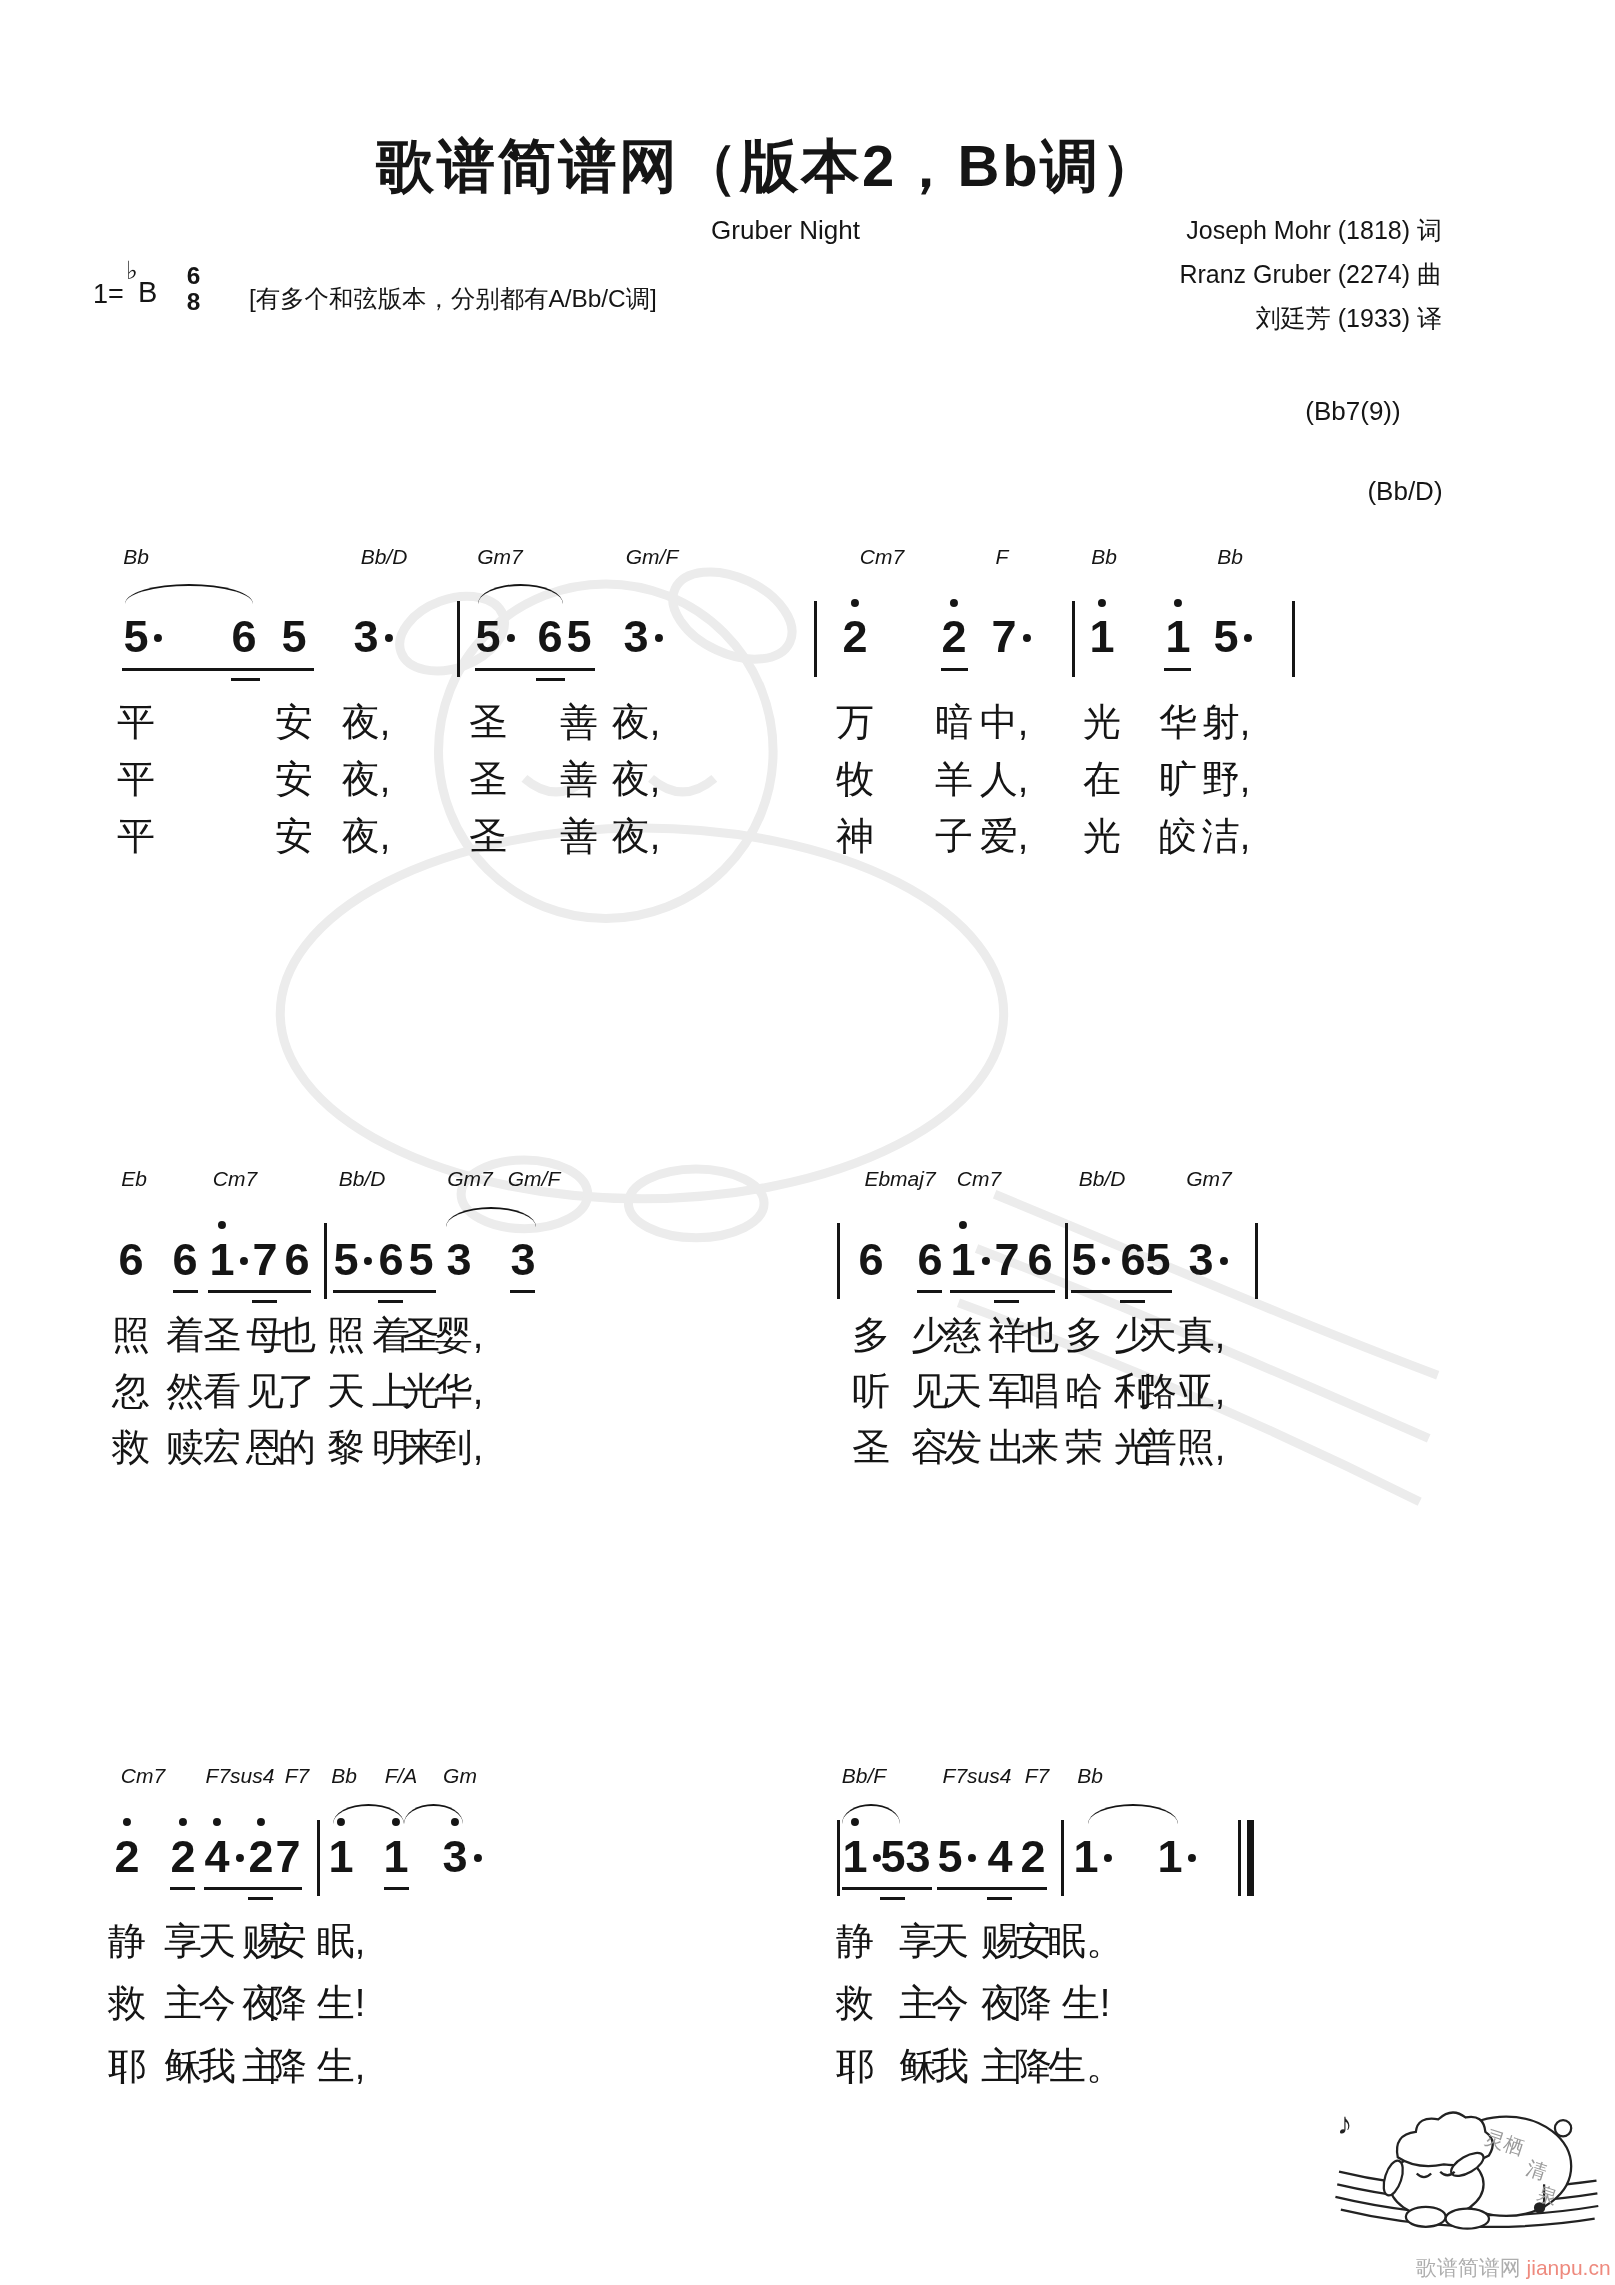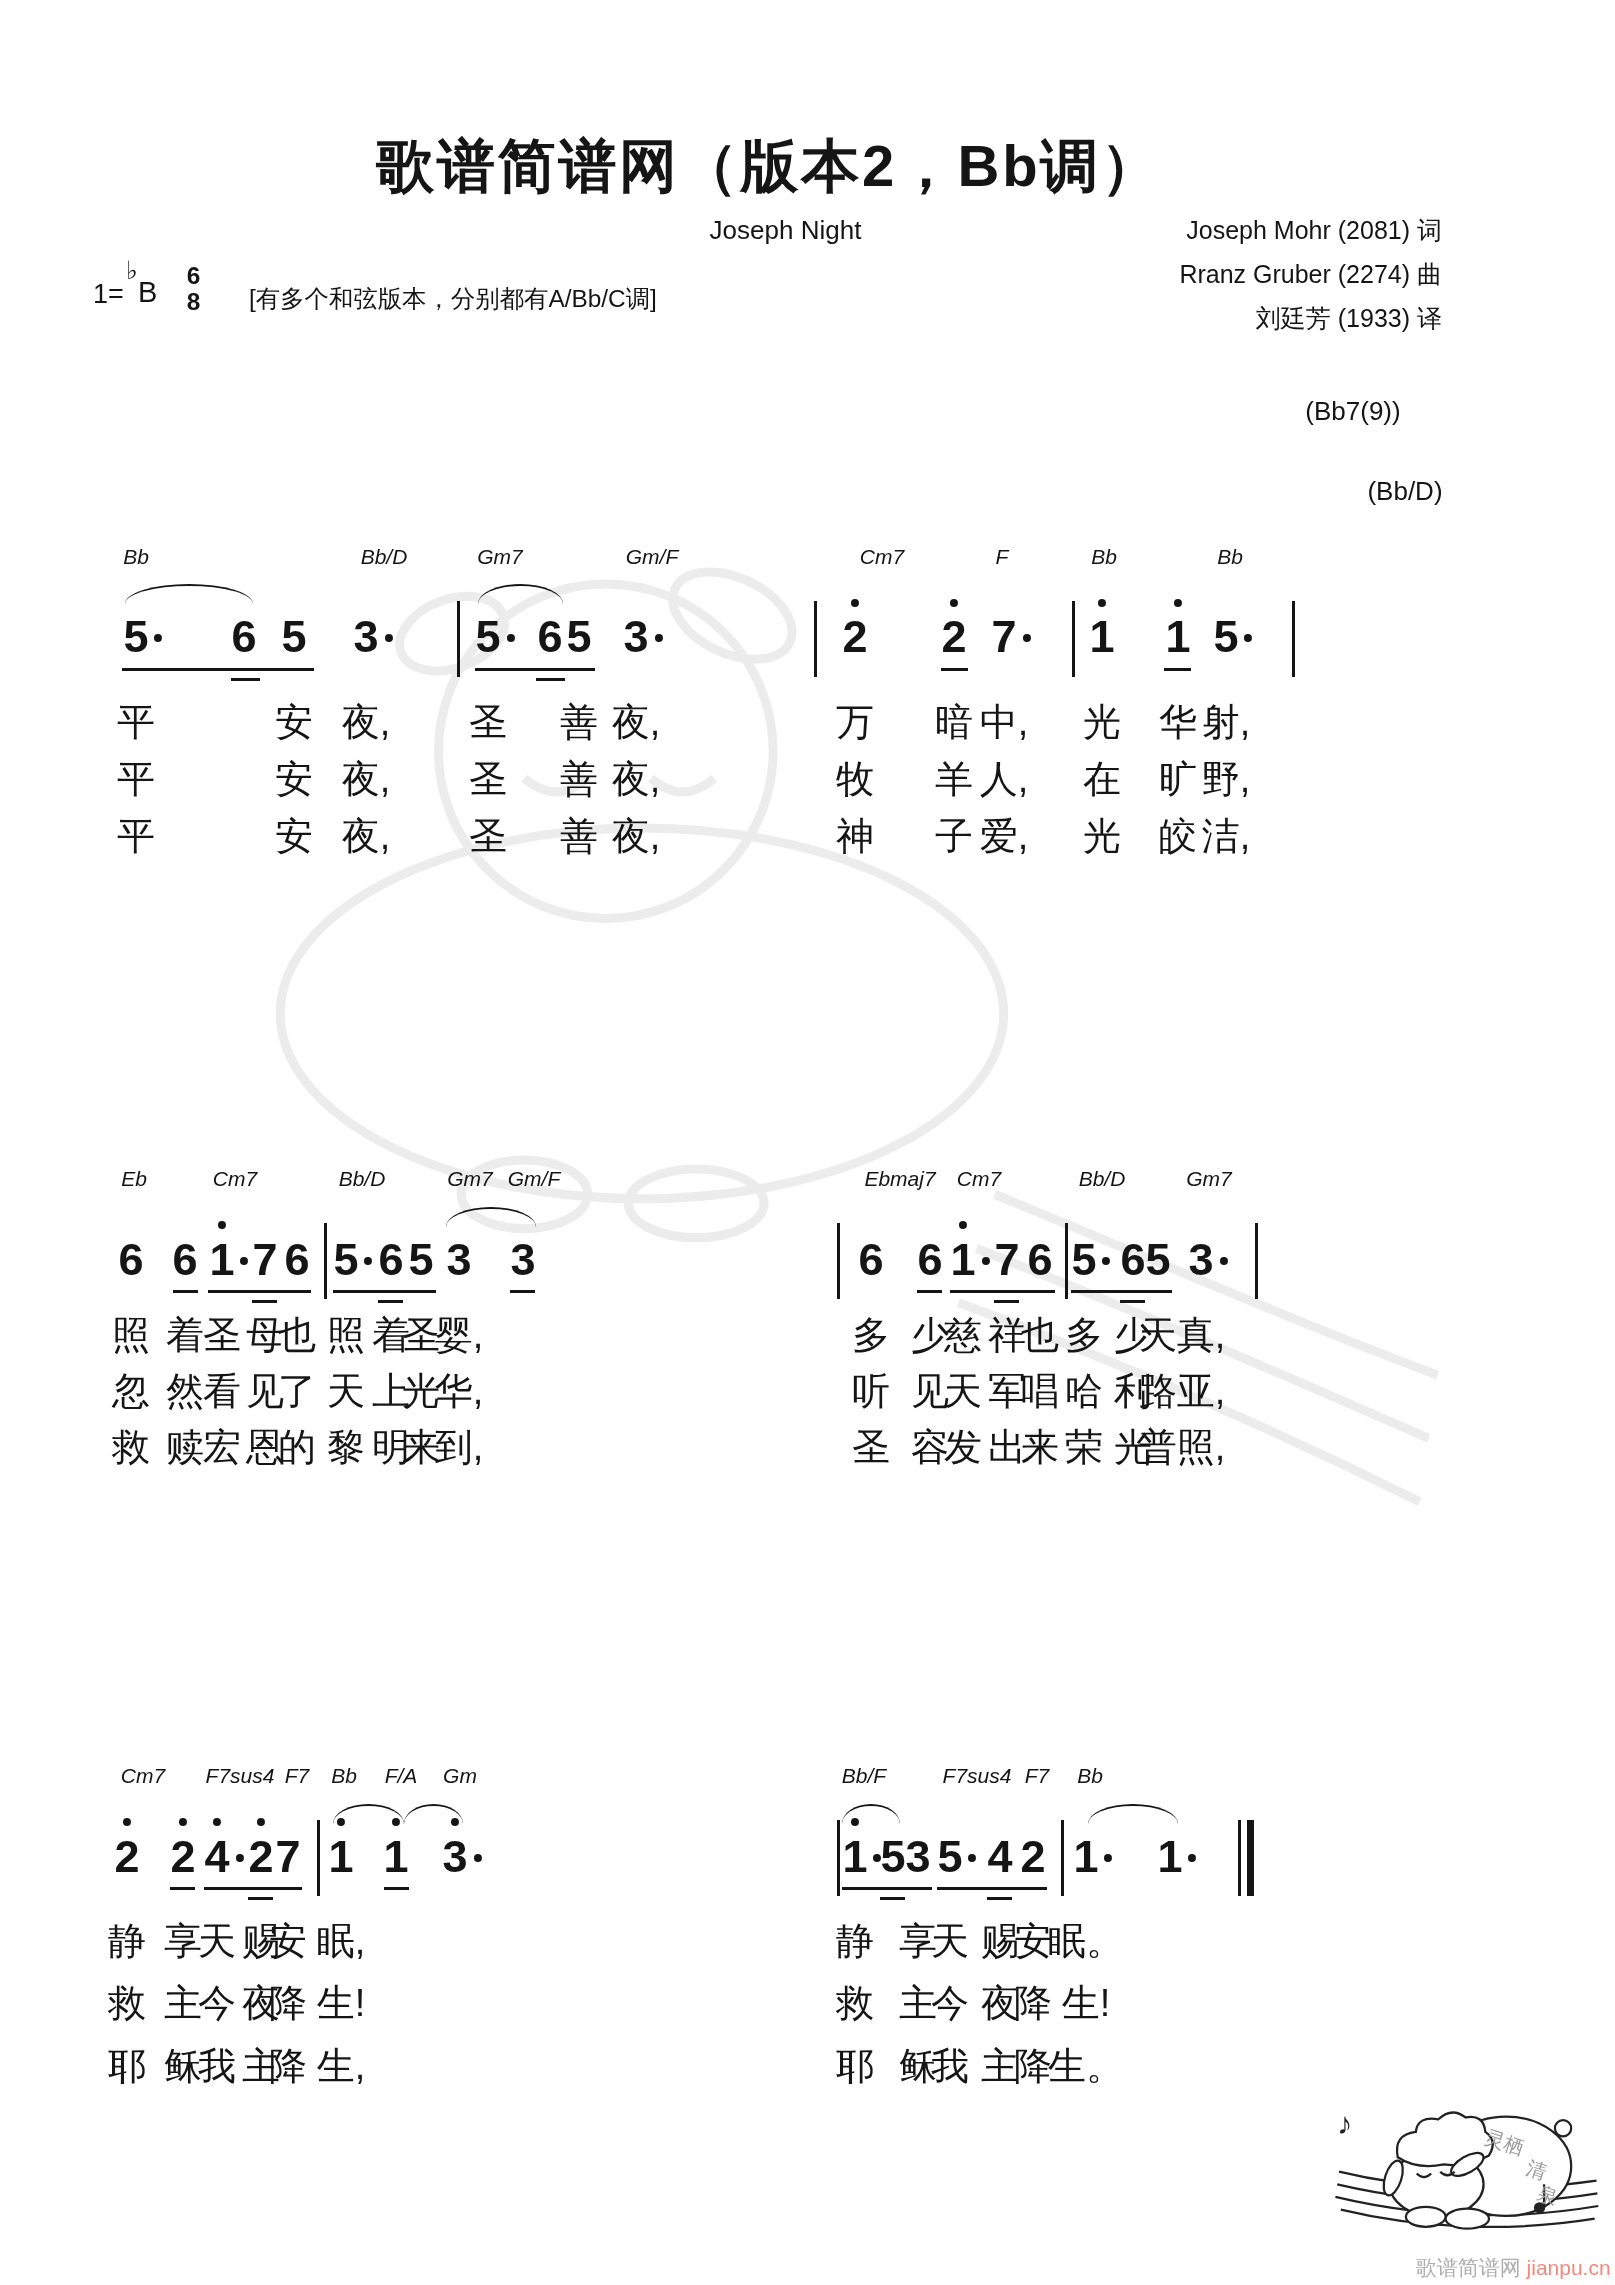--- a/index.html
+++ b/index.html
@@ -50,23 +50,23 @@
       <path d="M470 300 q35 30 70 0"></path>
       <ellipse cx="330" cy="760" rx="70" ry="38"></ellipse>
       <ellipse cx="520" cy="770" rx="75" ry="38"></ellipse>
       <path d="M850 760 C 1020 830 1180 900 1340 960"></path>
       <path d="M830 820 C 1010 890 1170 960 1330 1030"></path>
       <path d="M810 880 C 1000 950 1160 1020 1320 1100"></path>
     </g>
   </svg>
 
   <div class="abs title">歌谱简谱网（版本2，Bb调）</div>
-  <div class="abs subtitle">Joseph Night</div>
+  <div class="abs subtitle">Gruber Night</div>
   <div class="abs credits">
-    <div>Joseph Mohr (2081) 词</div>
+    <div>Joseph Mohr (1818) 词</div>
     <div>Rranz Gruber (2274) 曲</div>
     <div>刘廷芳 (1933) 译</div>
   </div>
   <div class="abs keyline">
     <span class="k1">1=</span>
     <span class="flat">♭</span>
     <span class="kB">B</span>
     <span class="meter">
       <span>6</span>
       <span class="mline"></span>

